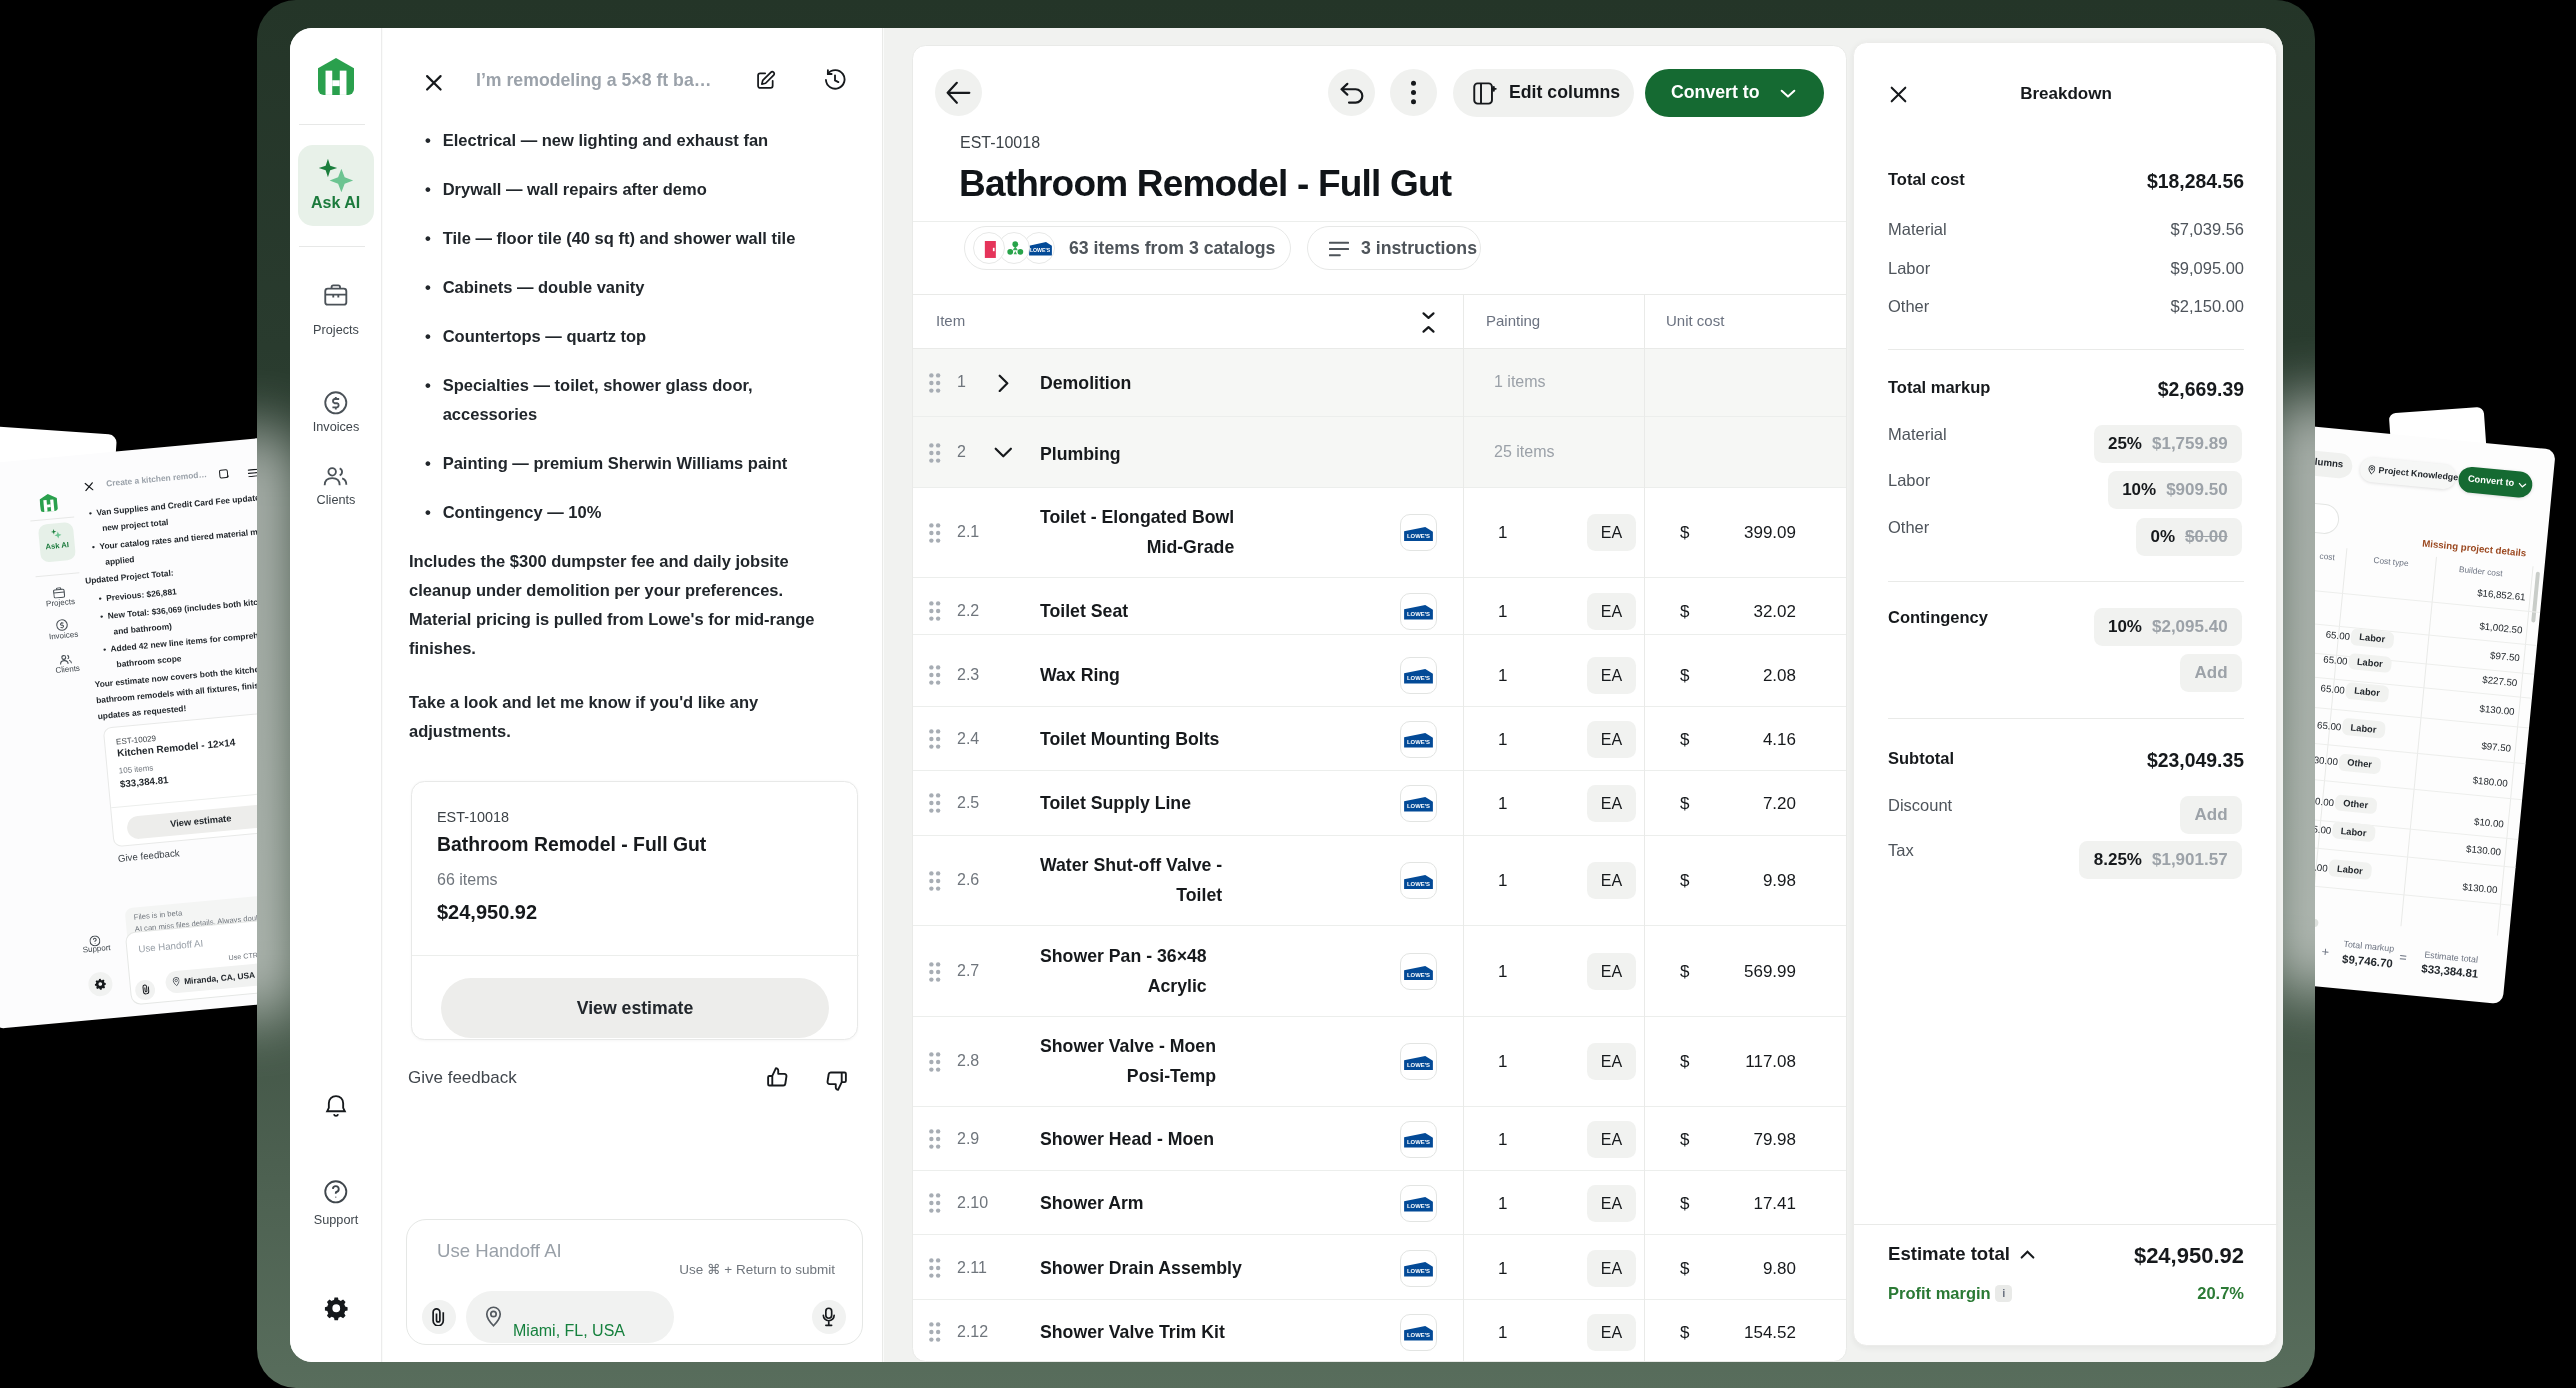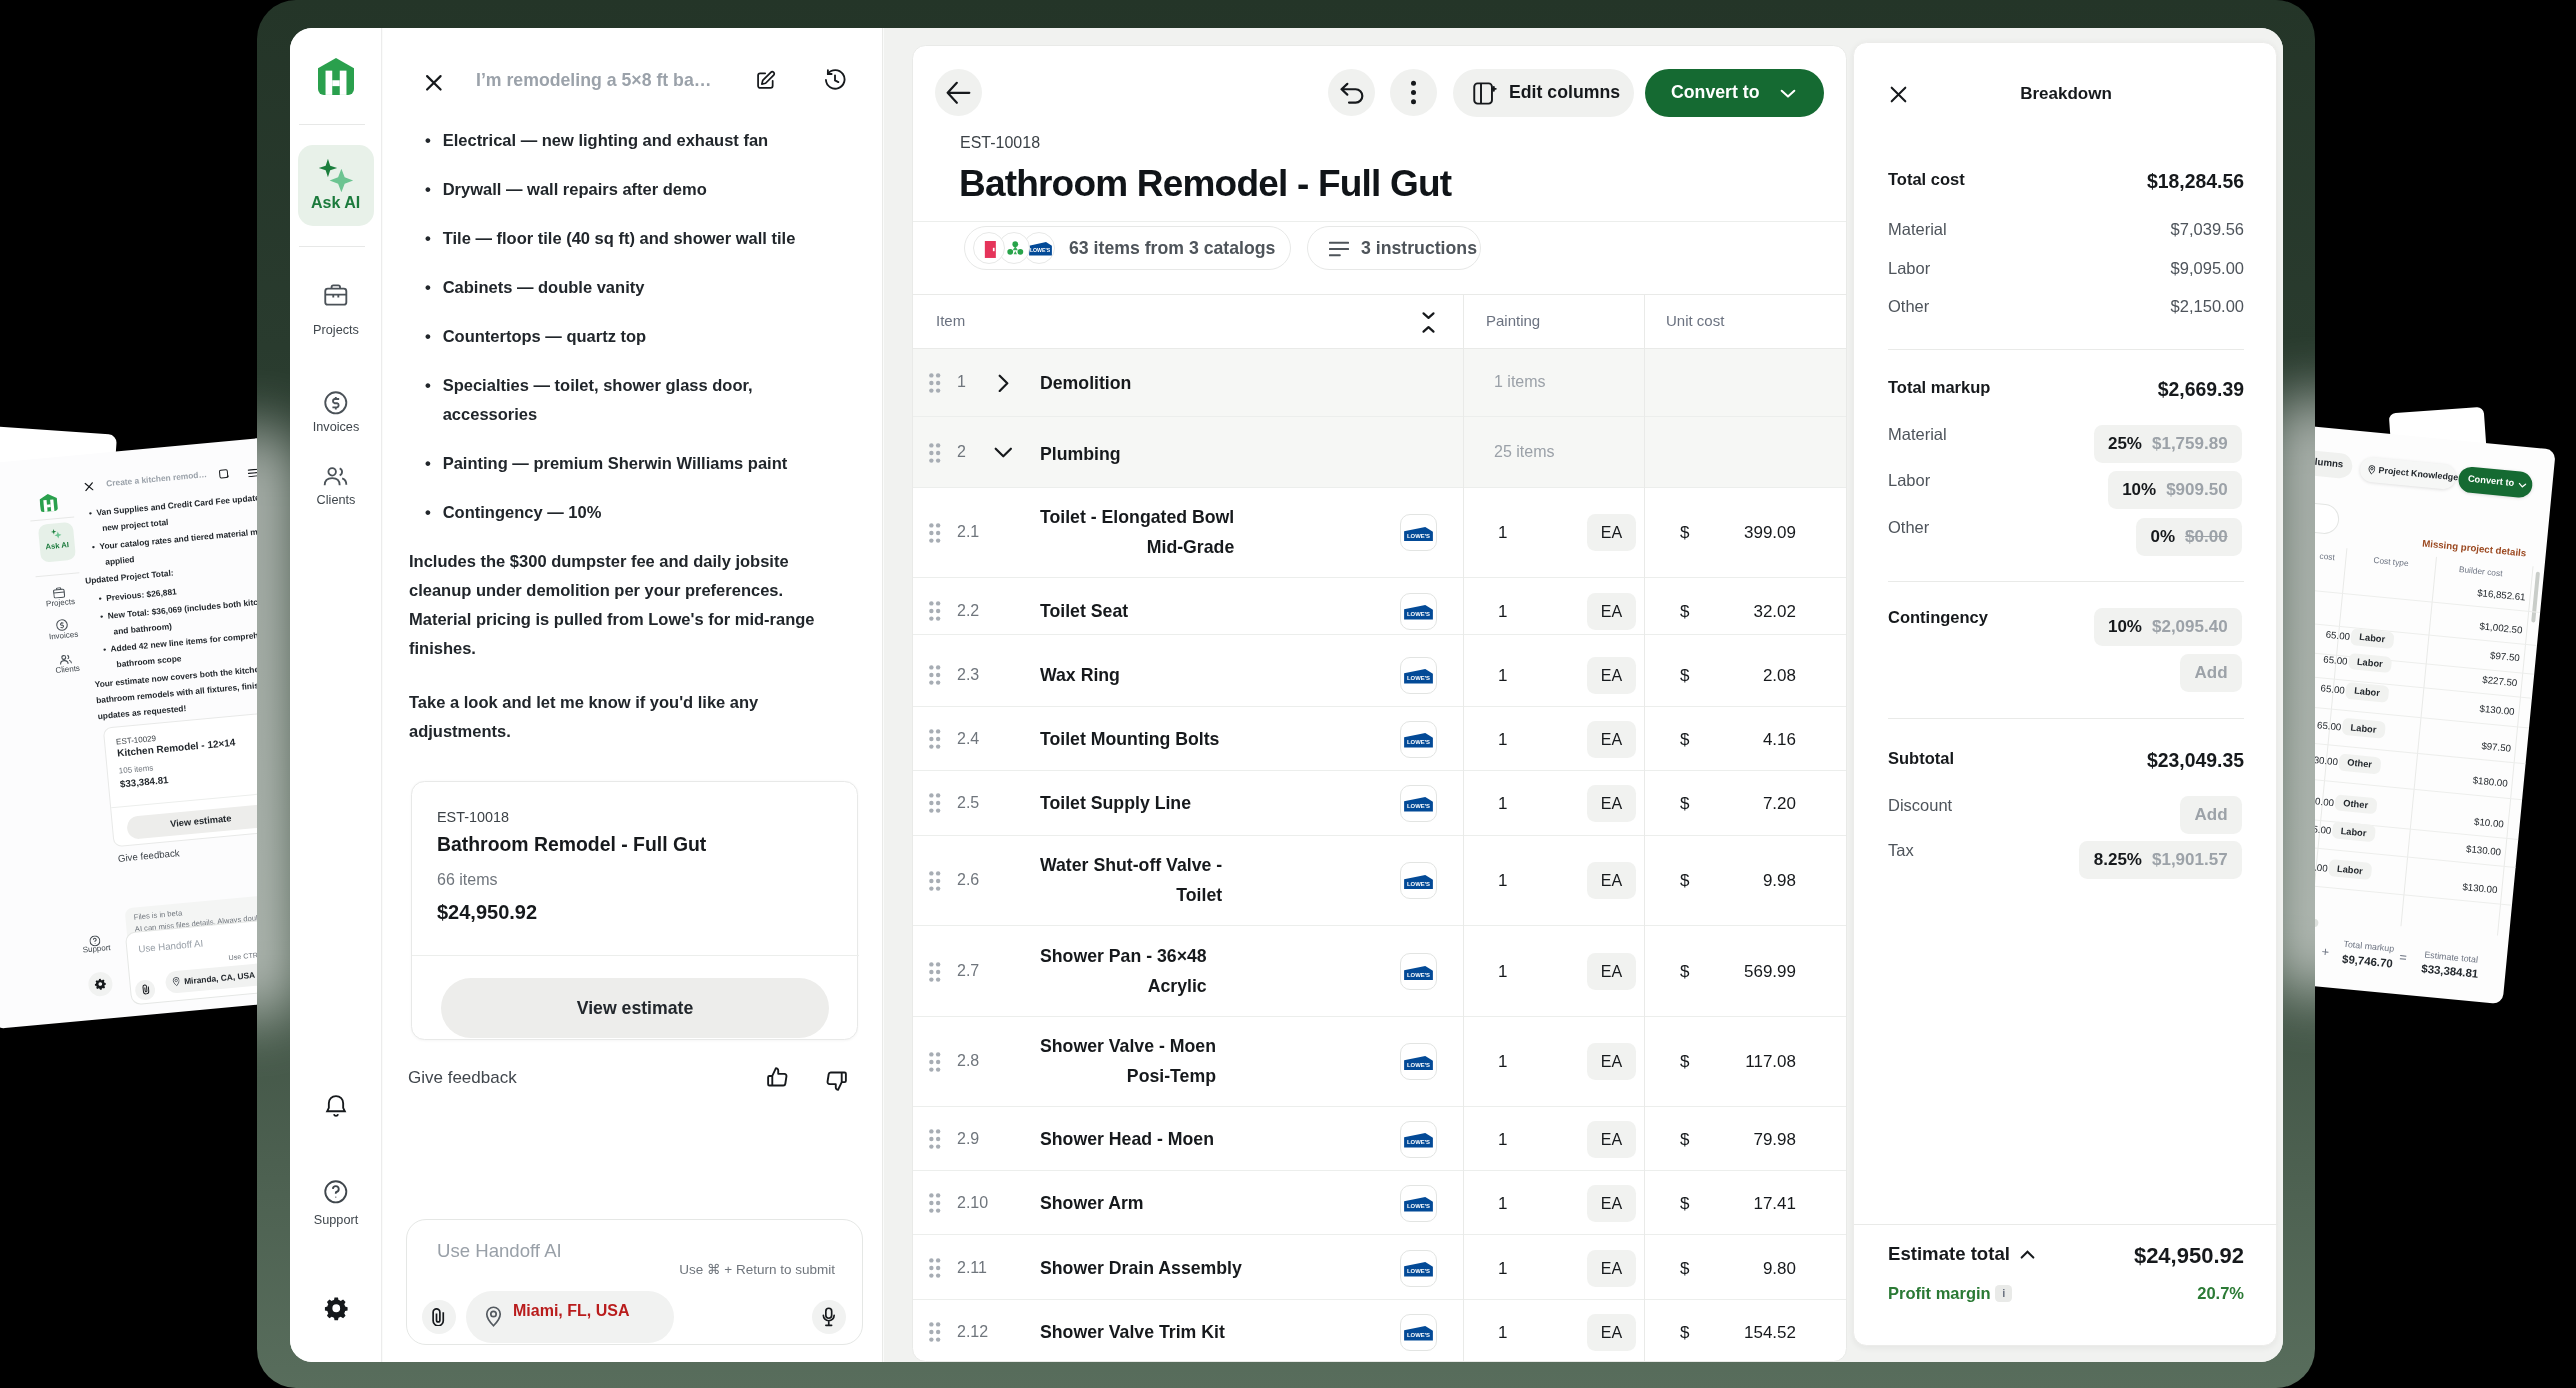--- a/index.html
+++ b/index.html
@@ -337,21 +337,21 @@
         <div class="abs" style="left:15px;top:80px;width:34px;height:34px;border-radius:50%;background:#f1f2f1;">
           <svg style="margin:7.6px auto 0 9.3px;" width="14.4" height="18.6" viewBox="0 0 17 22" fill="none" stroke="#16191c" stroke-width="2">
               <path d="M14.5 5 V15 A6 6 0 0 1 2.5 15 V5 A4 4 0 0 1 10.5 5 V14.5 A2 2 0 0 1 6.5 14.5 V6.5"></path>
             </svg>
         </div>
         <div class="abs" style="left:59px;top:71px;width:208px;height:52px;border-radius:26px;background:#f1f2f1;">
           <svg style="position:absolute;left:18.6px;top:15px;" width="17" height="21" viewBox="0 0 20 25" fill="none" stroke="#545a60" stroke-width="2">
               <path d="M10 23.5 C10 23.5 18 15.5 18 9.5 A8 8 0 0 0 2 9.5 C2 15.5 10 23.5 10 23.5 Z"></path>
               <circle cx="10" cy="9.5" r="3.2"></circle>
             </svg>
-          <div class="abs" style="left:47px;top:11px;font-size:16px;font-weight:700;color:#b91c1c;">Miami, FL, USA</div>
+          <div class="abs" style="left:47px;top:31px;font-size:16px;font-weight:400;color:#15803d;">Miami, FL, USA</div>
         </div>
         <div class="abs" style="left:405px;top:80px;width:34px;height:34px;border-radius:50%;background:#f1f2f1;">
           <svg style="margin:6.8px auto 0 10px;" width="13.5" height="20" viewBox="0 0 16 24" fill="none" stroke="#16191c" stroke-width="2" stroke-linecap="round">
               <rect x="4.5" y="1.5" width="7" height="12" rx="3.5"></rect>
               <path d="M1.5 10 A6.5 6.5 0 0 0 14.5 10 M8 16.5 V22 M4.5 22 H11.5"></path>
             </svg>
         </div>
       </div>
     </div>
 

